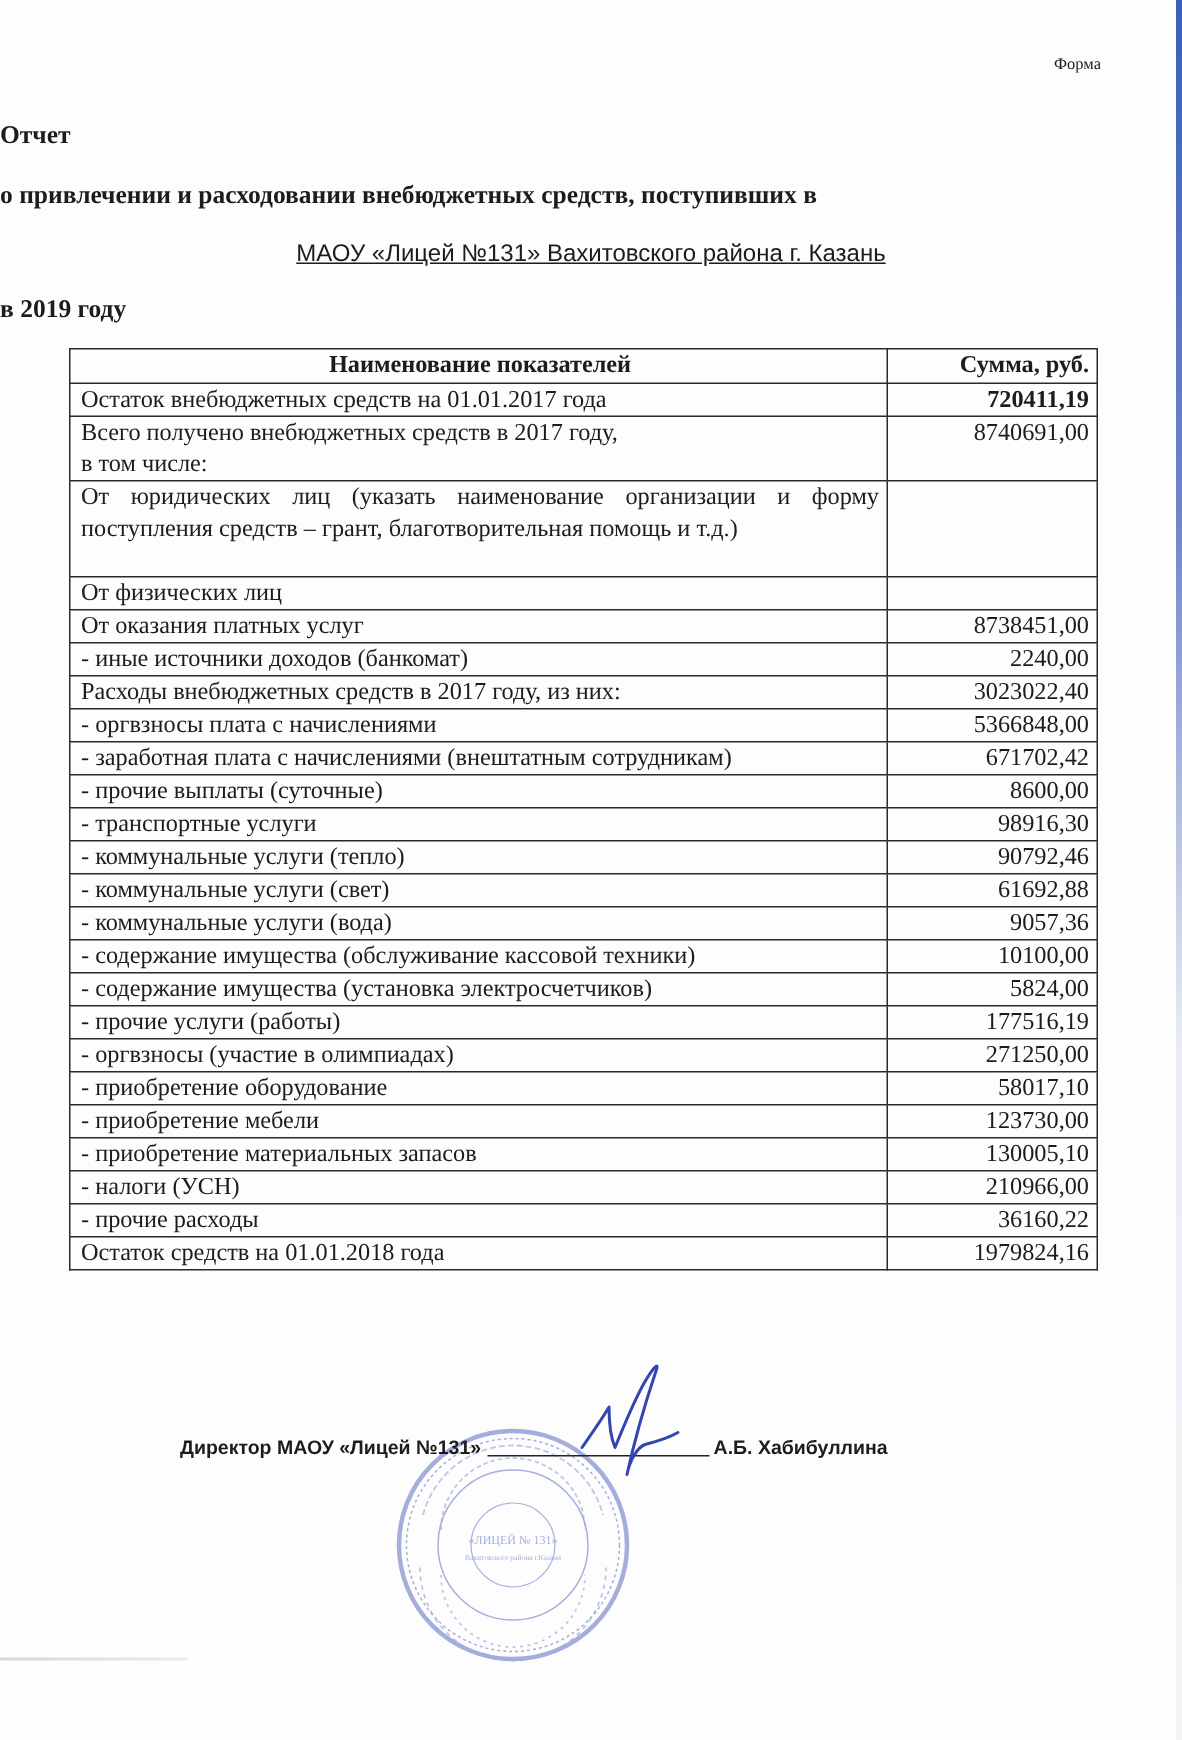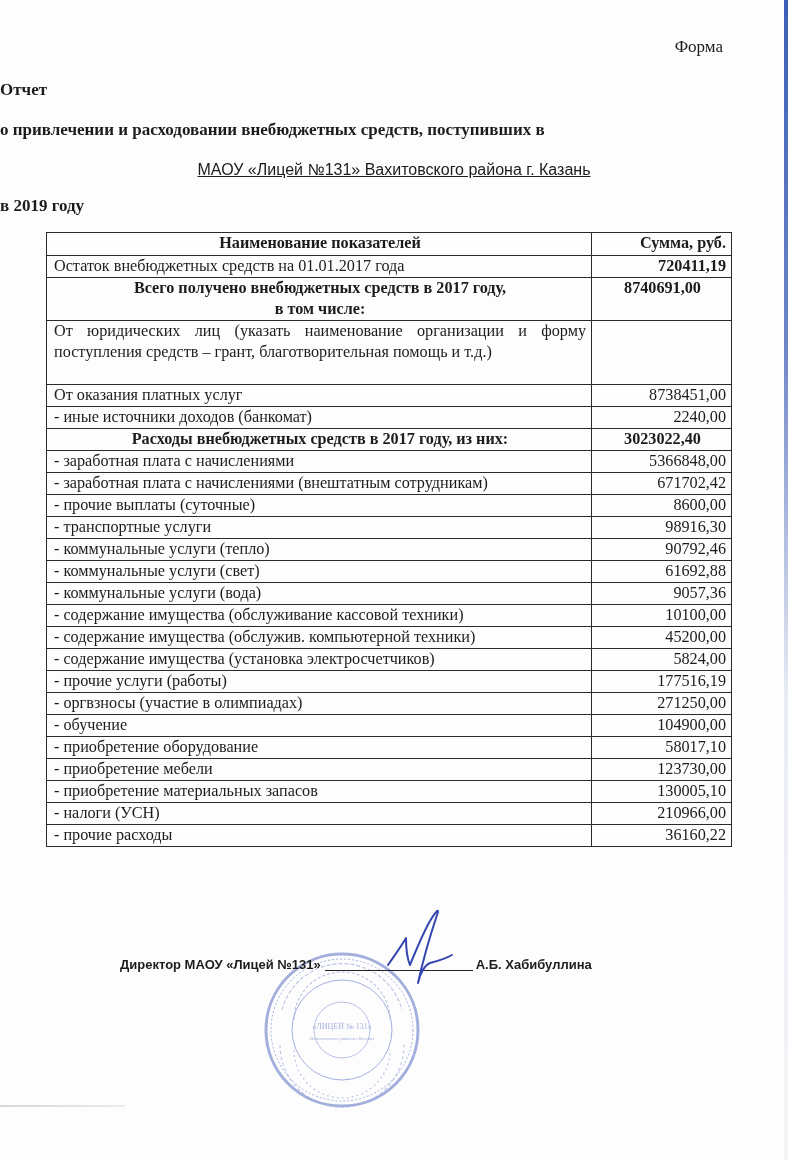--- a/index.html
+++ b/index.html
@@ -23,23 +23,23 @@
       background: #fdfdfd;
     }
     .edge-strip {
       position: absolute;
       right: 0; top: 0;
       width: 4px; height: 1160px;
       background: linear-gradient(to bottom, #3b5fb8 0%, #6f86c8 30%, #e9ecf4 60%, #f5f5f7 100%);
     }
     .forma {
       position: absolute;
-      right: 61px;
+      right: 50px;
       top: 37px;
-      font-size: 17px;
+      font-size: 11px;
     }
     .title {
       position: absolute;
       left: 0; width: 788px;
       text-align: left;
       font-weight: bold;
       font-size: 17px;
     }
     .t1 { top: 80px; }
     .t2 { top: 120px; }
@@ -70,21 +70,21 @@
       vertical-align: top;
     }
     table.report th {
       font-weight: bold;
       text-align: center;
       height: 22px;
     }
     table.report th.col-sum { text-align: right; }
     table.report td.name { width: 532px; }
     table.report td.sum { text-align: right; white-space: nowrap; }
-    table.report tr.bold td { font-weight: bold; text-align: center; }
+    table.report tr.bold td { font-weight: normal; }
     table.report td.justify { text-align: justify; text-align-last: left; }
     table.report td.multi { height: 42px; }
     table.report td.tri { height: 63px; }
     .director {
       position: absolute;
       left: 82px;
       top: 957px;
       font-family: "Liberation Sans", "DejaVu Sans", sans-serif;
       font-weight: bold;
       font-size: 13px;
@@ -153,33 +153,37 @@
           <div>Всего получено внебюджетных средств в 2017 году,</div>
           <div>в том числе:</div>
         </td>
         <td class="sum">8740691,00</td>
       </tr>
       <tr>
         <td class="name justify tri">От юридических лиц (указать наименование организации и форму поступления средств – грант, благотворительная помощь и т.д.)</td>
         <td class="sum"></td>
       </tr>
       <tr>
+        <td class="name">От физических лиц</td>
+        <td class="sum"></td>
+      </tr>
+      <tr>
         <td class="name">От оказания платных услуг</td>
         <td class="sum">8738451,00</td>
       </tr>
       <tr>
         <td class="name">- иные источники доходов (банкомат)</td>
         <td class="sum">2240,00</td>
       </tr>
       <tr class="bold">
         <td class="name">Расходы внебюджетных средств в 2017 году, из них:</td>
         <td class="sum">3023022,40</td>
       </tr>
       <tr>
-        <td class="name">- заработная плата с начислениями</td>
+        <td class="name">- оргвзносы плата с начислениями</td>
         <td class="sum">5366848,00</td>
       </tr>
       <tr>
         <td class="name">- заработная плата с начислениями (внештатным сотрудникам)</td>
         <td class="sum">671702,42</td>
       </tr>
       <tr>
         <td class="name">- прочие выплаты (суточные)</td>
         <td class="sum">8600,00</td>
       </tr>
@@ -197,58 +201,54 @@
       </tr>
       <tr>
         <td class="name">- коммунальные услуги (вода)</td>
         <td class="sum">9057,36</td>
       </tr>
       <tr>
         <td class="name">- содержание имущества (обслуживание кассовой техники)</td>
         <td class="sum">10100,00</td>
       </tr>
       <tr>
-        <td class="name">- содержание имущества (обслужив. компьютерной техники)</td>
-        <td class="sum">45200,00</td>
-      </tr>
-      <tr>
         <td class="name">- содержание имущества (установка электросчетчиков)</td>
         <td class="sum">5824,00</td>
       </tr>
       <tr>
         <td class="name">- прочие услуги (работы)</td>
         <td class="sum">177516,19</td>
       </tr>
       <tr>
         <td class="name">- оргвзносы (участие в олимпиадах)</td>
         <td class="sum">271250,00</td>
       </tr>
       <tr>
-        <td class="name">- обучение</td>
-        <td class="sum">104900,00</td>
-      </tr>
-      <tr>
         <td class="name">- приобретение оборудование</td>
         <td class="sum">58017,10</td>
       </tr>
       <tr>
         <td class="name">- приобретение мебели</td>
         <td class="sum">123730,00</td>
       </tr>
       <tr>
         <td class="name">- приобретение материальных запасов</td>
         <td class="sum">130005,10</td>
       </tr>
       <tr>
         <td class="name">- налоги (УСН)</td>
         <td class="sum">210966,00</td>
       </tr>
       <tr>
         <td class="name">- прочие расходы</td>
         <td class="sum">36160,22</td>
+      </tr>
+      <tr class="bold">
+        <td class="name">Остаток средств на 01.01.2018 года</td>
+        <td class="sum">1979824,16</td>
       </tr>
     </tbody>
   </table>
 
   <svg class="stamp" viewBox="0 0 160 160">
     <circle cx="80" cy="80" r="76" fill="none" stroke="#5a6fc4" stroke-width="3"></circle>
     <circle cx="80" cy="80" r="71" fill="none" stroke="#5a6fc4" stroke-width="1" stroke-dasharray="2 2"></circle>
     <circle cx="80" cy="80" r="50" fill="none" stroke="#5a6fc4" stroke-width="1"></circle>
     <circle cx="80" cy="80" r="28" fill="none" stroke="#5a6fc4" stroke-width="0.8"></circle>
     <g stroke="#5a6fc4" stroke-width="1.2" opacity="0.7">

